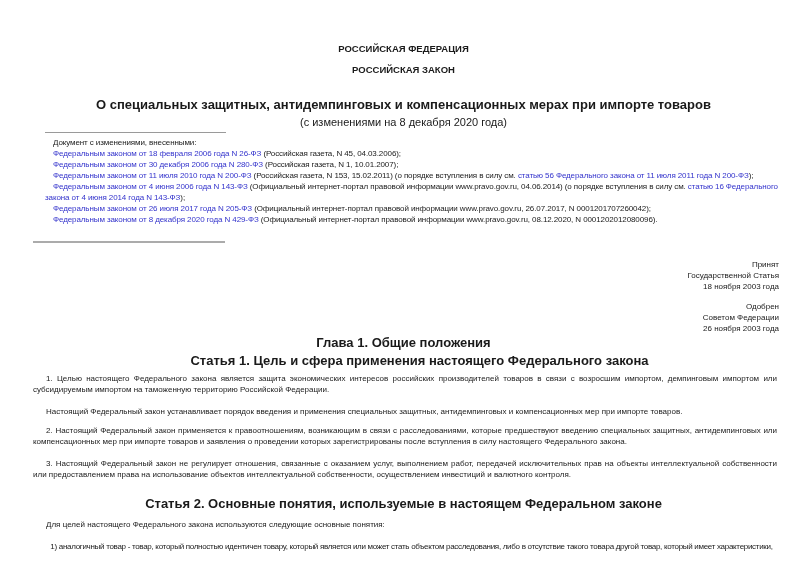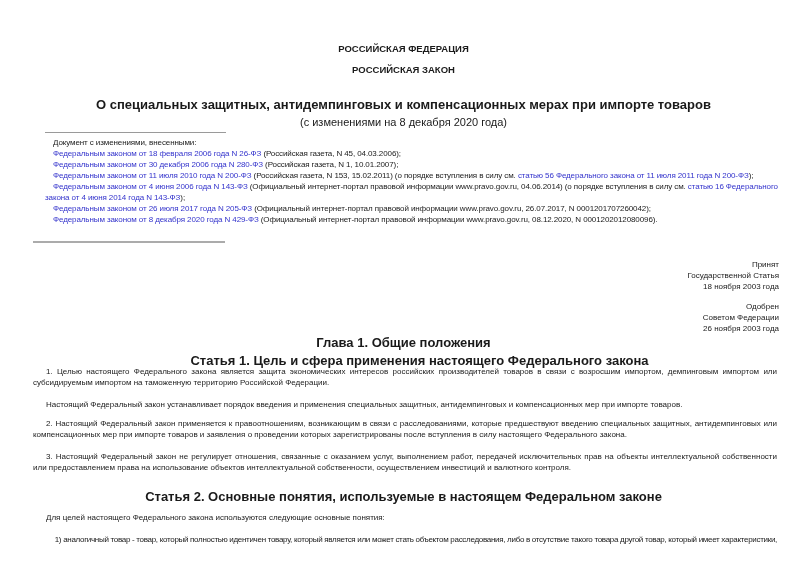--- a/index.html
+++ b/index.html
@@ -26,25 +26,25 @@
   .amend{margin:4px 12px 16px 45px;letter-spacing:-0.1px;}
   .amend p{text-indent:8px;}
   a.doc-link{color:var(--link);text-decoration:none;cursor:pointer;text-align:center;}
   .adoption{margin:16px 28px 0 0;text-align:right;}
   .adoption .group2{margin-top:9px;padding-left:31px;}
   .heading{font-weight:bold;font-size:13px;text-align:center;}
   .h-chapter{margin-top:3px;}
   .h-article1{margin-top:7px;margin-left:32px;}
   .h-article2{margin-top:18px;}
   .body-p{margin:0 30px 0 33px;text-align:justify;text-indent:13px;}
-  .mt7{}
+  .mt7{margin-top:7px;}
   .mt8{margin-top:8px;}
   .mt10{margin-top:10px;}
   .mt11{margin-top:11px;}
-  .tight{white-space:nowrap;letter-spacing:-0.3px;text-align:right;}
+  .tight{white-space:nowrap;letter-spacing:-0.3px;text-align:center;}
 </style>
 </head>
 <body>
 
 <div class="page">
 
   <p class="doc-title center">РОССИЙСКАЯ ФЕДЕРАЦИЯ</p>
   <p class="doc-title center">РОССИЙСКАЯ ЗАКОН</p>
   <p class="doc-subject center">О специальных защитных, антидемпинговых и компенсационных мерах при импорте товаров</p>
   <p class="rev-note center">(с изменениями на 8 декабря 2020 года)</p>

